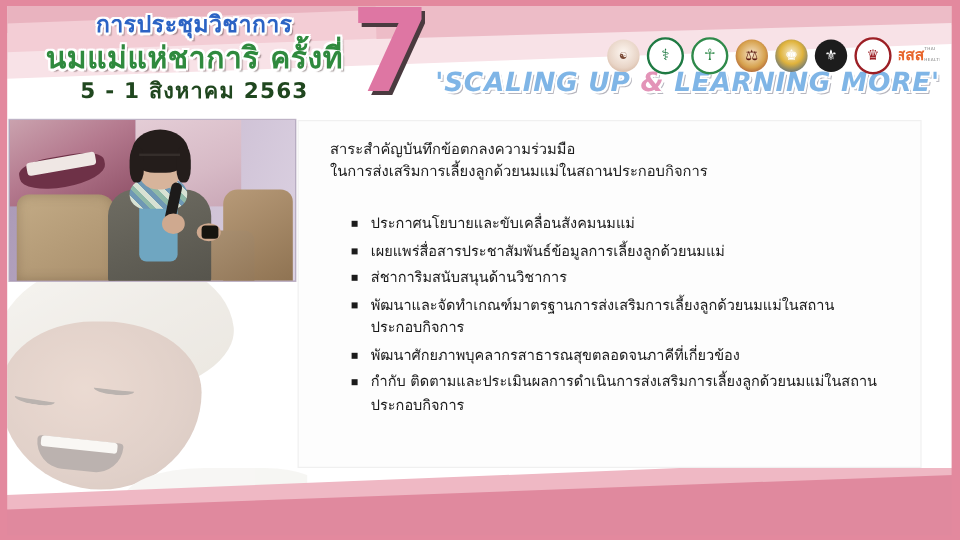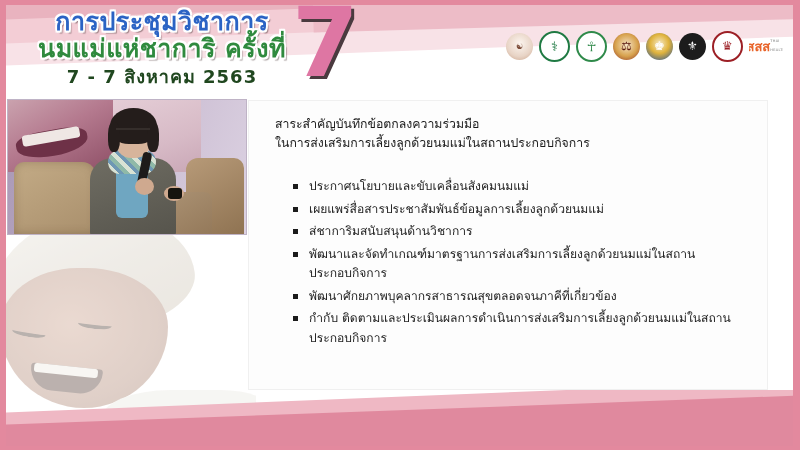--- a/index.html
+++ b/index.html
@@ -22,22 +22,22 @@
           background:#ffffff;overflow:hidden;z-index:10;}
   .band{position:absolute;left:-40px;width:900px;transform-origin:left center;}
   .band1{top:-16px;height:40px;background:#e9b3bf;transform:rotate(-2.1deg);}
   .band2{top:16px;height:30px;background:#f3cdd5;transform:rotate(-2.1deg);}
   .band3{top:40px;height:22px;background:#f8e2e7;transform:rotate(-2.1deg);}
   .band-right{position:absolute;right:-60px;top:-24px;width:540px;height:44px;
               background:#edbcc7;transform:rotate(-1.6deg);}
 
   
   #title-block{position:absolute;left:16px;top:2px;width:280px;text-align:center;z-index:3;}
-  .t-line1{font-family:Liberation Serif, serif;
-           font-size:25px;font-weight:bold;color:#2b63c4;letter-spacing:.5px;
+  .t-line1{font-family:Liberation Sans, sans-serif;
+           font-size:19px;font-weight:bold;color:#2b63c4;letter-spacing:.5px;
            line-height:30px;white-space:nowrap;
            text-shadow:-1.6px -1.6px 0 #fff, 1.6px -1.6px 0 #fff,
                        -1.6px 1.6px 0 #fff, 1.6px 1.6px 0 #fff,
                         0 -1.8px 0 #fff, 0 1.8px 0 #fff,
                        -1.8px 0 0 #fff, 1.8px 0 0 #fff, 2.5px 2.5px 1px rgba(60,40,40,.45);}
   .t-line2{font-family:"DejaVu Sans","Liberation Sans",sans-serif;
            font-size:25px;font-weight:bold;color:#2f8a3e;letter-spacing:.5px;
            line-height:30px;white-space:nowrap;margin-top:-3px;
            text-shadow:-1.6px -1.6px 0 #fff, 1.6px -1.6px 0 #fff,
                        -1.6px 1.6px 0 #fff, 1.6px 1.6px 0 #fff,
@@ -172,25 +172,26 @@
 
   <div id="header">
     <div class="band band1"></div>
     <div class="band band2"></div>
     <div class="band band3"></div>
     <div class="band-right"></div>
 
     <div id="title-block">
       <div class="t-line1">การประชุมวิชาการ</div>
       <div class="t-line2">นมแม่แห่ชาการิ ครั้งที่</div>
-      <div class="t-date">7 - 7 สิงหาคม 2563</div>
+      <div class="t-date">5 - 1 สิงหาคม 2563</div>
     </div>
 
     <div id="big-seven">7</div>
 
+    <div id="tagline"><span>'SCALING UP </span><span class="amp">&amp;</span><span> LEARNING MORE'</span></div>
 
     <div id="logo-strip">
       <div class="logo" style="background:radial-gradient(circle at 50% 40%,#fdf6f0 0%,#e8d4c6 60%,#c9a389 100%);color:#7a4a36;">☯</div>
       <div class="logo" style="background:#ffffff;border:2px solid #1f7a43;color:#1f7a43;font-size:13px;">⚕</div>
       <div class="logo" style="background:#ffffff;border:2px solid #2f8a4a;color:#2f8a4a;font-size:13px;">☥</div>
       <div class="logo" style="background:radial-gradient(circle at 50% 45%,#f6e4c8 0%,#d7a24e 55%,#8d2f22 100%);color:#5a1a12;font-size:12px;">⚖</div>
       <div class="logo" style="background:radial-gradient(circle at 50% 40%,#f5e9c8 0%,#e0b33c 45%,#1d4fa0 100%);color:#fff;font-size:12px;">♚</div>
       <div class="logo" style="background:#1c1c1c;color:#fff;font-size:12px;">⚜</div>
       <div class="logo" style="background:#ffffff;border:2px solid #9c1f25;color:#9c1f25;font-size:12px;">♛</div>
       <div class="logo sss">

